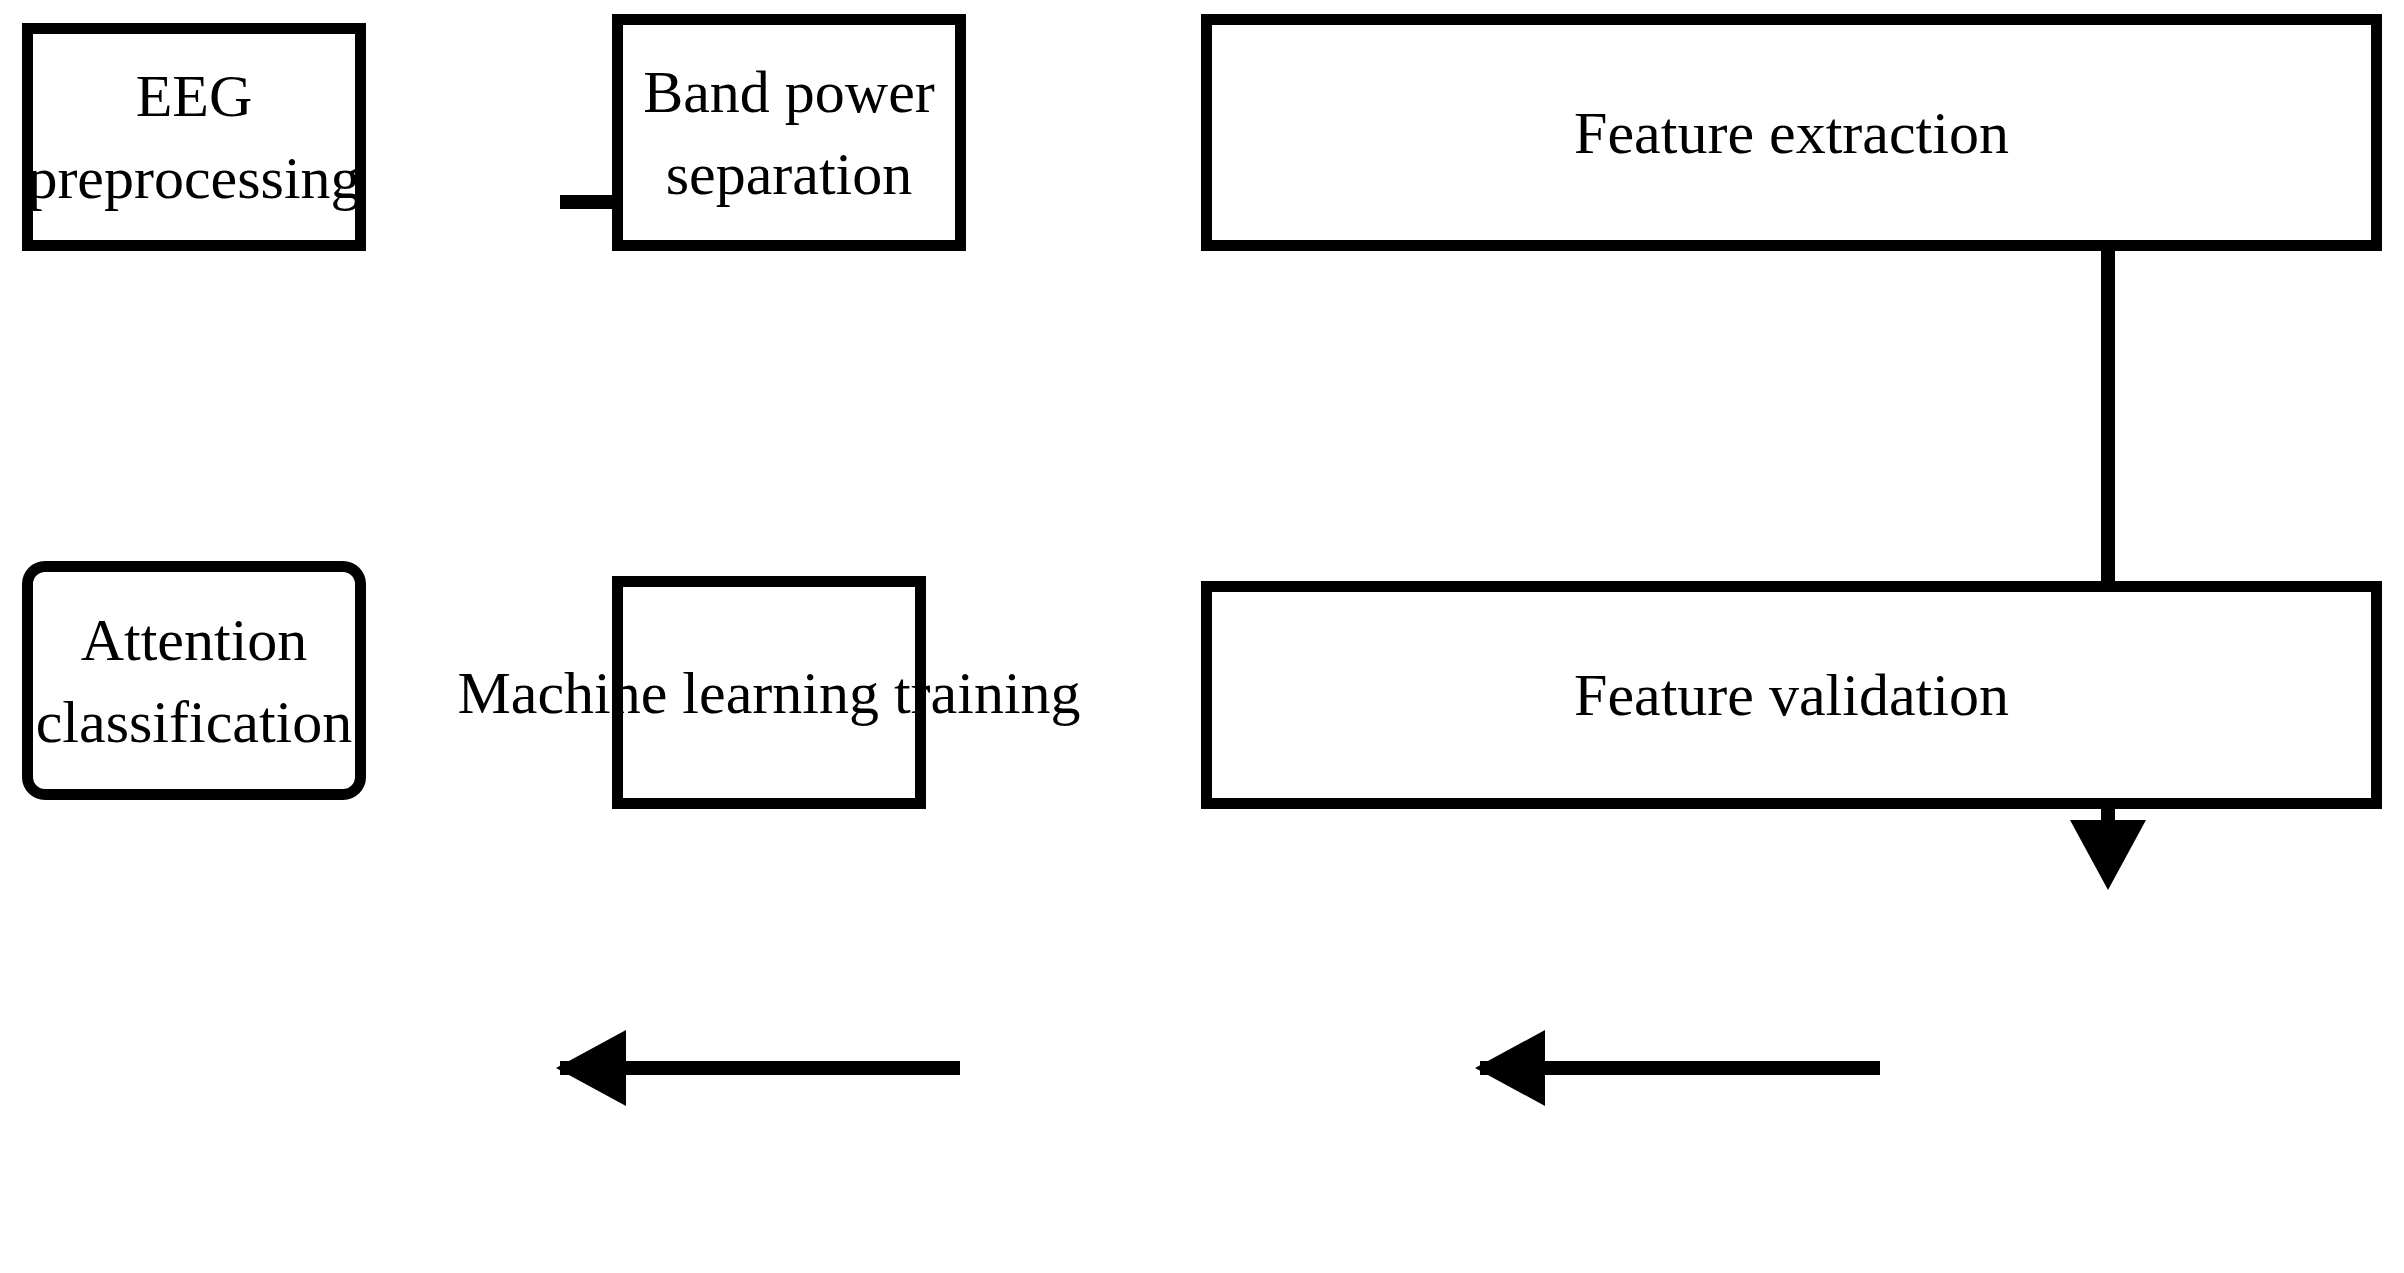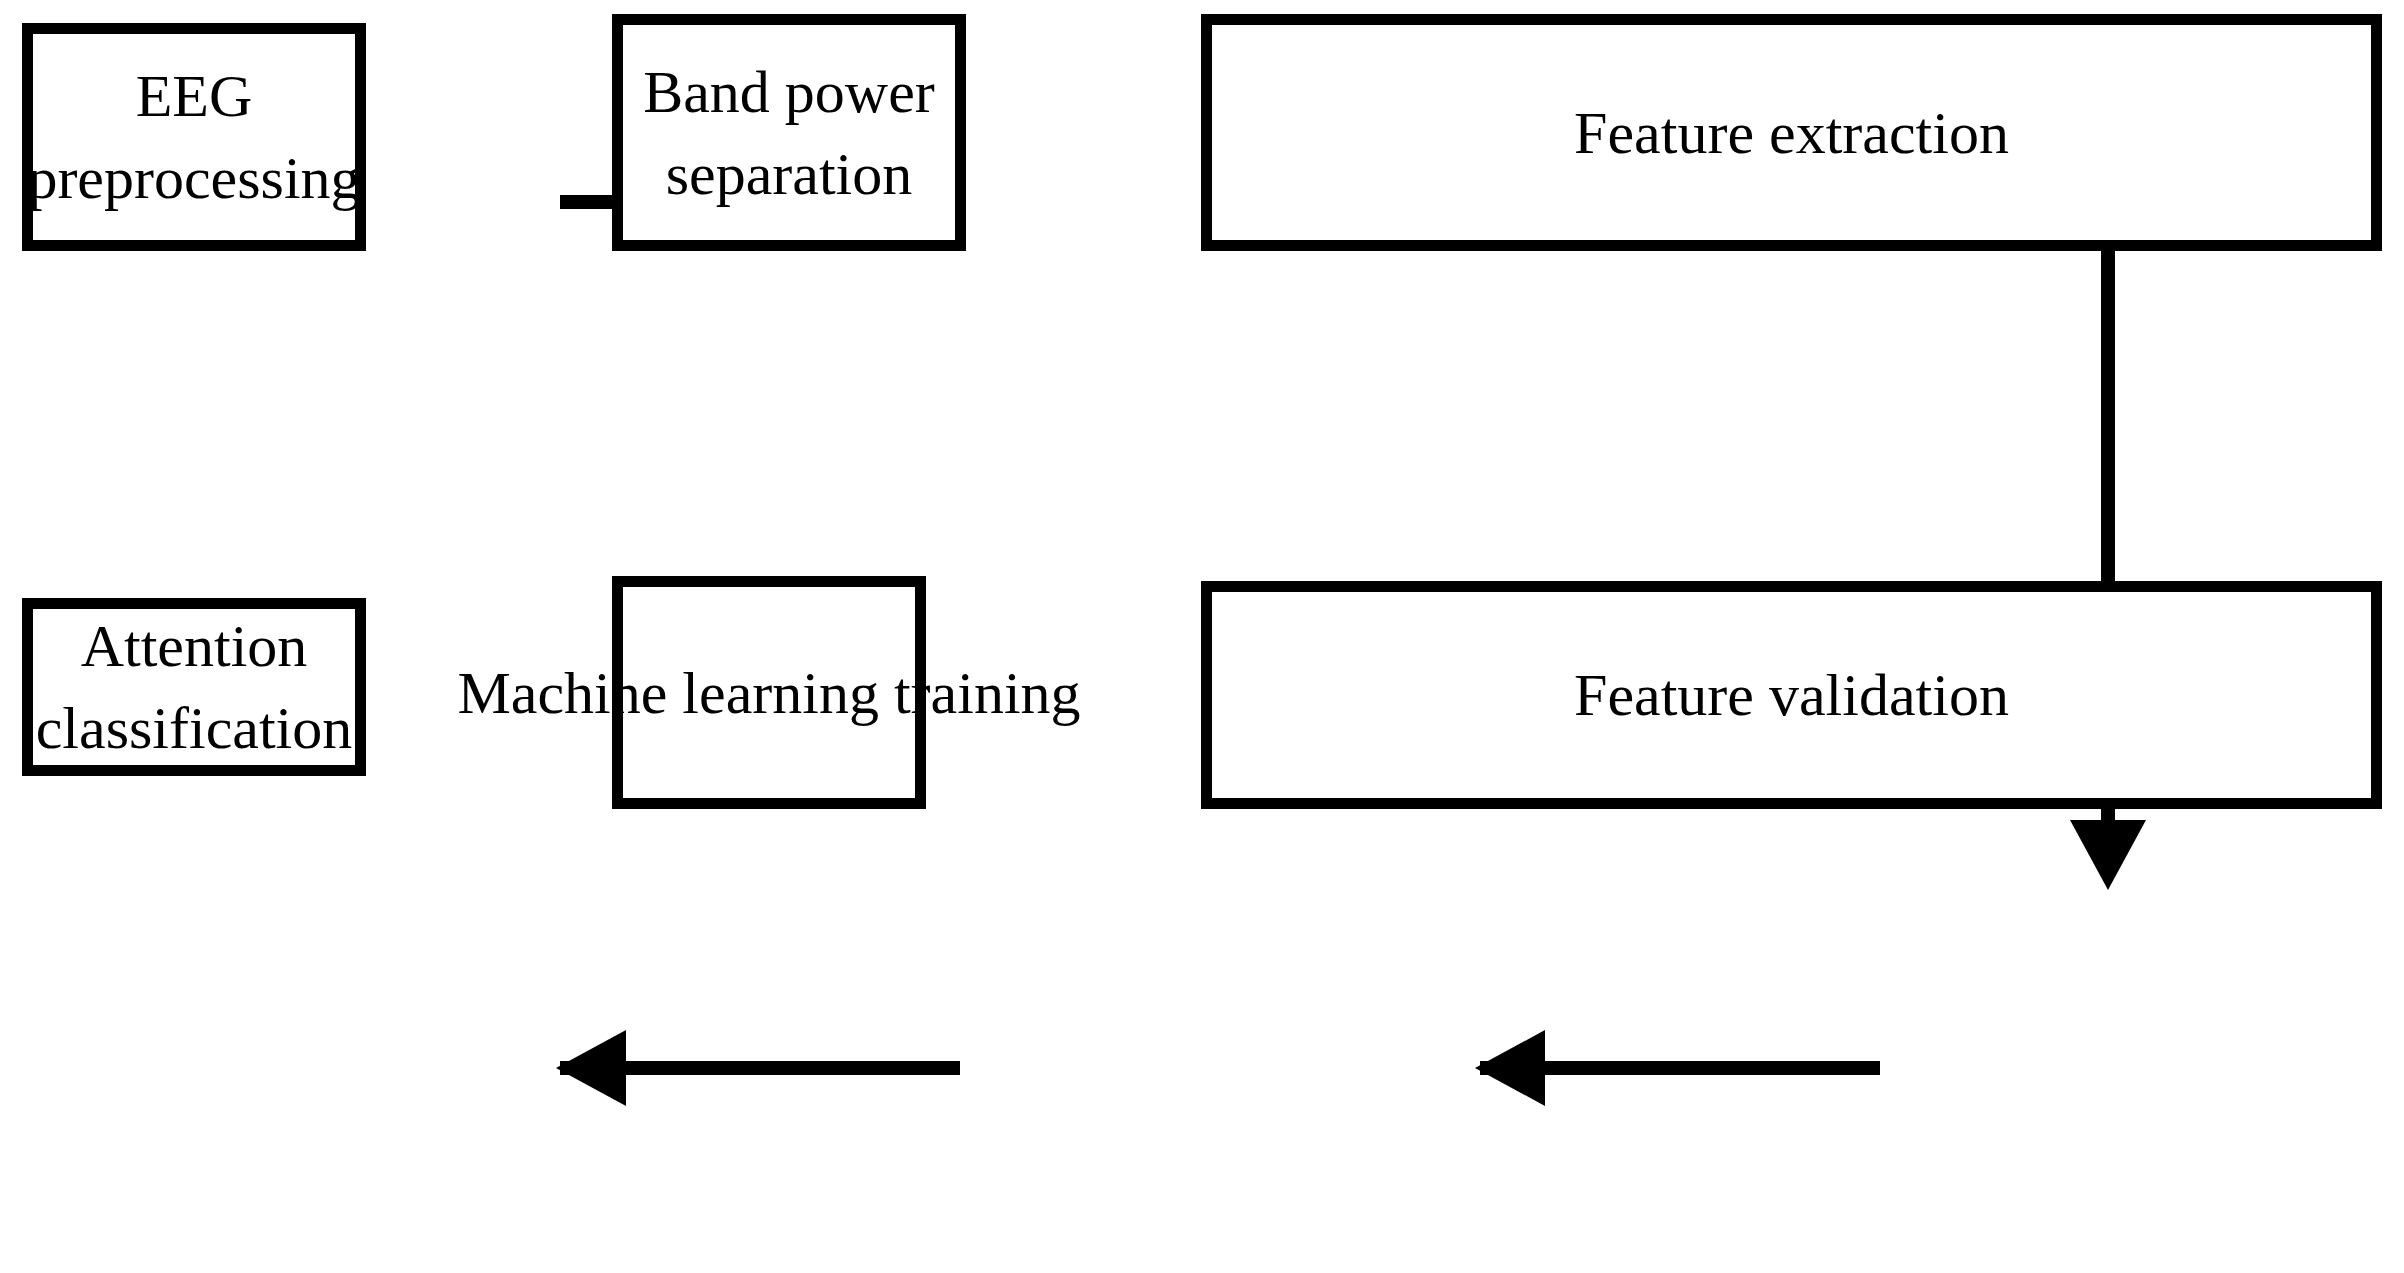--- a/index.html
+++ b/index.html
@@ -124,18 +124,18 @@
 
   <div class="node" style="left:1201px; top:581px; width:1181px; height:228px;">
     <div class="node-label wide">Feature validation</div>
   </div>
 
   <div class="node" style="left:612px; top:576px; width:314px; height:233px;">
     <div class="node-label wide">Machine learning
 training</div>
   </div>
 
-  <div class="node" style="left:22px; top:598px; width:344px; height:178px;">
+  <div class="node" style="left:22px; top:561px; width:344px; height:239px;border-radius:23px;">
     <div class="node-label">Attention
 classification</div>
   </div>
 
 </div>
 
 </body></html>

